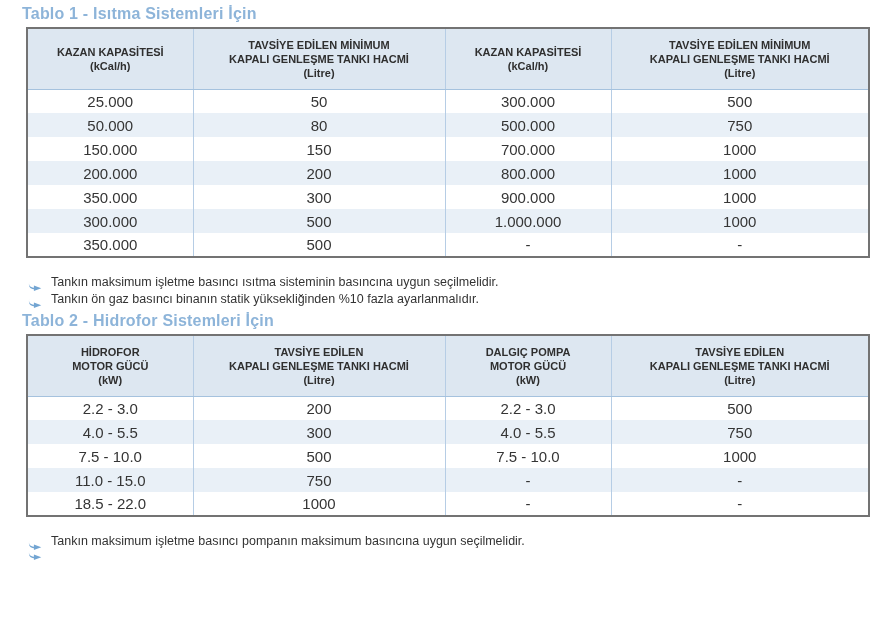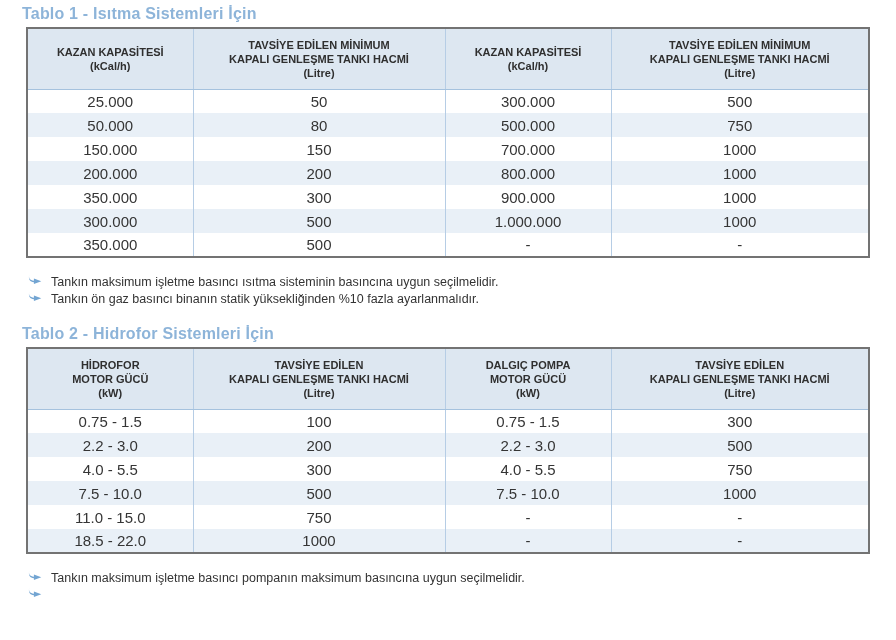--- a/index.html
+++ b/index.html
@@ -18,21 +18,21 @@
     overflow: hidden;
   }
   .tbl-title {
     margin: 0 0 4px 0;
     font-size: 16px;
     font-weight: bold;
     color: #8db4d9;
     letter-spacing: 0.2px;
   }
   .tbl-title.second {
-    margin-top: 17px;
+    margin-top: 4px;
   }
   .data-table {
     margin-left: 4px;
     border-collapse: collapse;
     table-layout: fixed;
     width: 842px;
     border: 2px solid #737373;
   }
   .data-table th:nth-child(1) { width: 166px; }
   .data-table th:nth-child(2) { width: 252px; }
@@ -61,21 +61,21 @@
     padding: 0 6px;
     box-sizing: border-box;
   }
   .data-table tbody td:first-child { border-left: none; }
   .data-table tbody tr:nth-child(even) { background: #e9f0f7; }
   .notes {
     margin: 16px 0 0 6px;
   }
   .note {
     display: flex;
-    align-items: flex-start;
+    align-items: flex-end;
     font-size: 12.5px;
     color: #333333;
     line-height: 17px;
   }
   .note .arrow {
     flex: 0 0 auto;
     margin-right: 9px;
   }
 </style>
 </head>
@@ -161,26 +161,20 @@
       <thead>
         <tr>
           <th>HİDROFOR<br>MOTOR GÜCÜ<br>(kW)</th>
           <th>TAVSİYE EDİLEN<br>KAPALI GENLEŞME TANKI HACMİ<br>(Litre)</th>
           <th>DALGIÇ POMPA<br>MOTOR GÜCÜ<br>(kW)</th>
           <th>TAVSİYE EDİLEN<br>KAPALI GENLEŞME TANKI HACMİ<br>(Litre)</th>
         </tr>
       </thead>
       <tbody>
         <tr>
-          <td>0.75 - 1.5</td>
-          <td>100</td>
-          <td>0.75 - 1.5</td>
-          <td>300</td>
-        </tr>
-        <tr>
           <td>2.2 - 3.0</td>
           <td>200</td>
           <td>2.2 - 3.0</td>
           <td>500</td>
         </tr>
         <tr>
           <td>4.0 - 5.5</td>
           <td>300</td>
           <td>4.0 - 5.5</td>
           <td>750</td>

